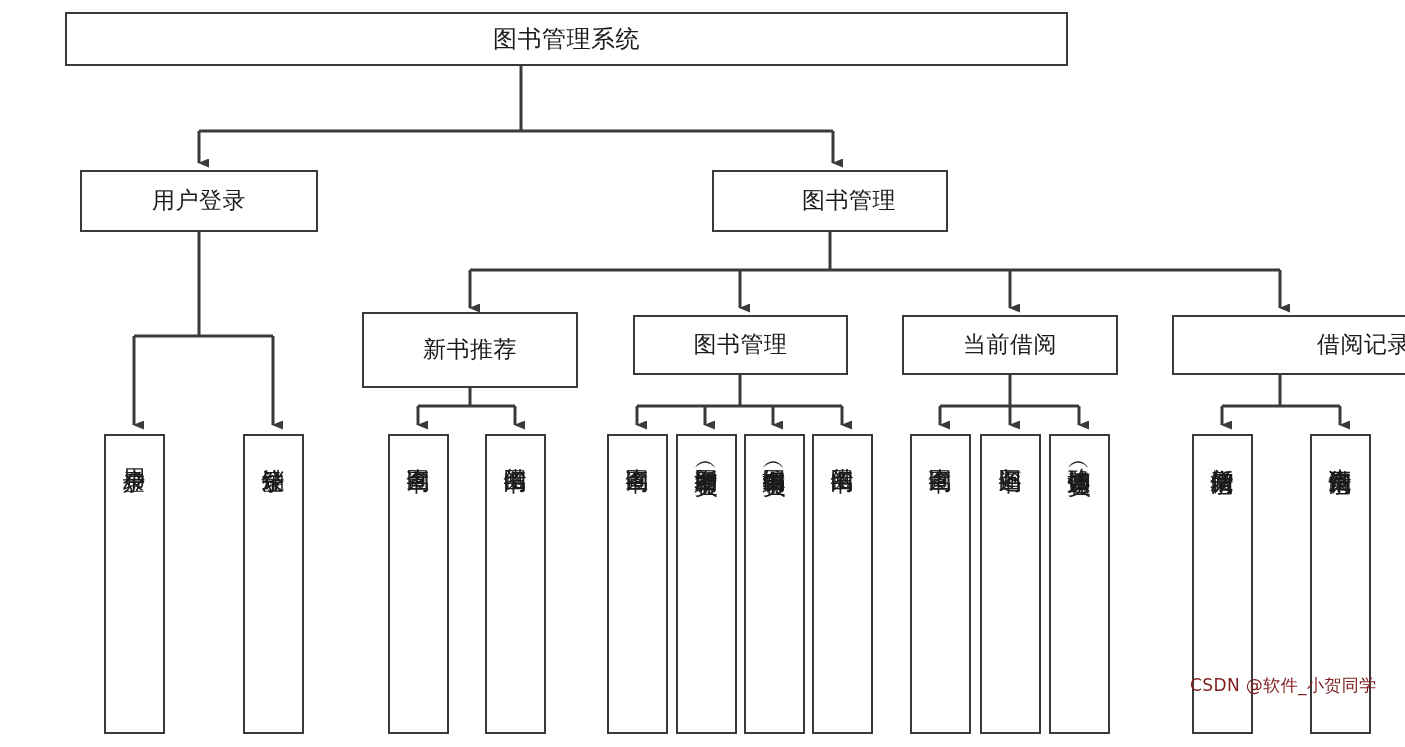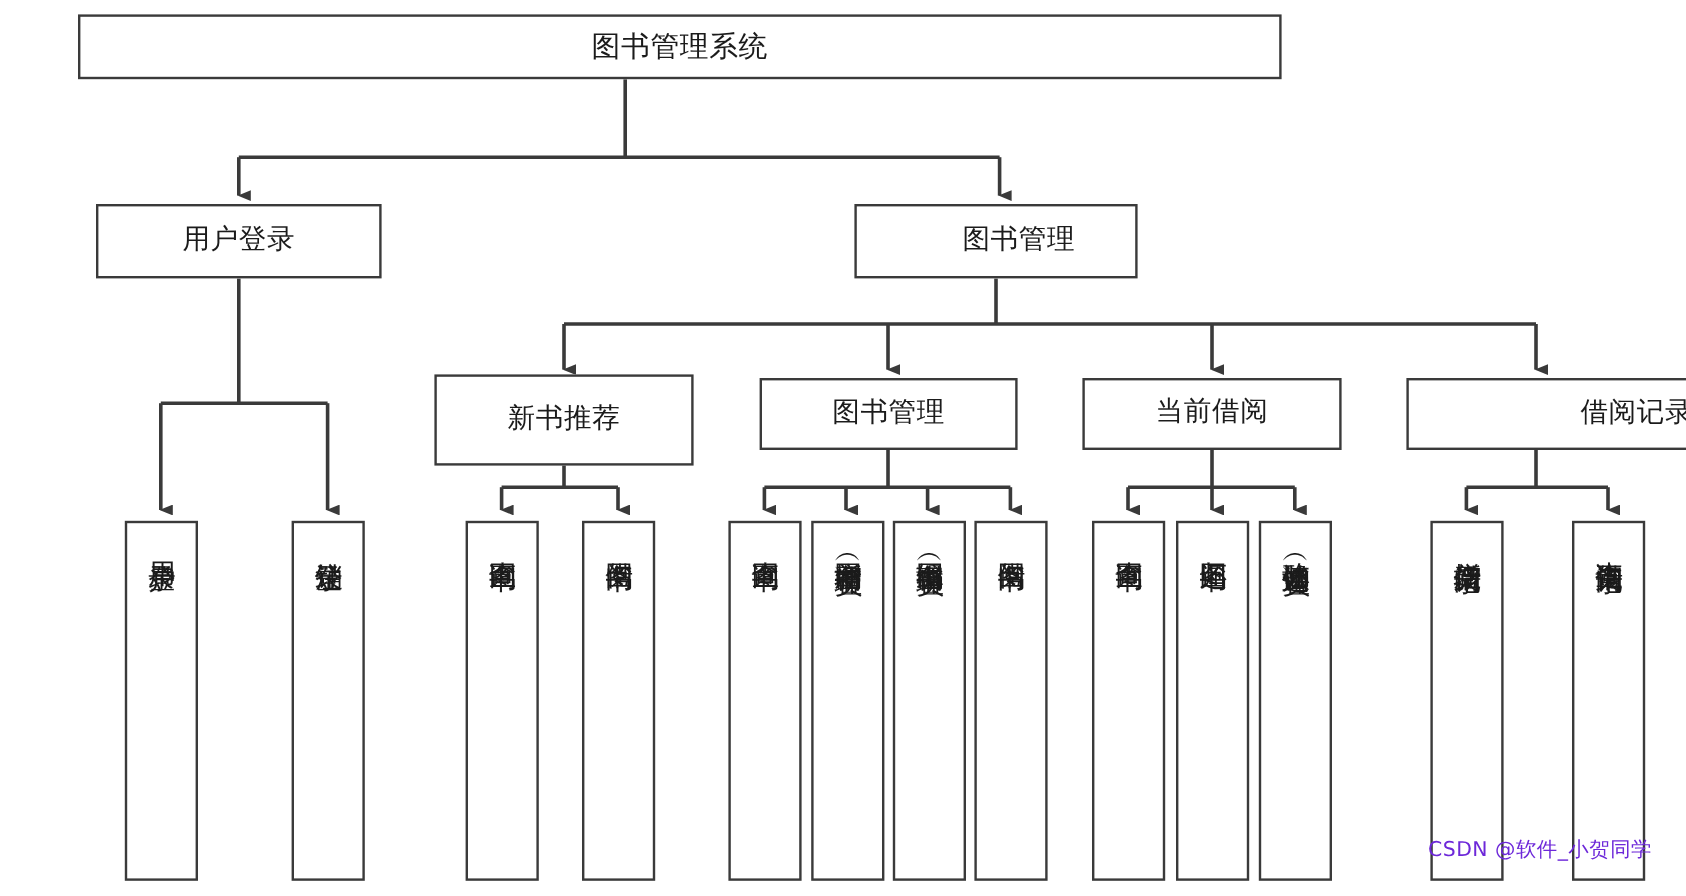--- a/index.html
+++ b/index.html
@@ -65,23 +65,23 @@
     line-height: 1.22;
     letter-spacing: 1px;
     max-height: 272px;
   }
   .node.v.tall .node-label {
     max-height: 280px;
   }
   #watermark {
     position: absolute;
     left: 1190px;
-    top: 696px;
+    top: 674px;
     font-size: 17px;
-    color: #6d28d9;
+    color: #7f1d1d;
     white-space: nowrap;
     letter-spacing: 0.4px;
     font-family: "DejaVu Sans", "Liberation Sans", sans-serif;
     text-align: right;
   }
 </style>
 </head>
 <body>
 
 <div id="diagram-root">
@@ -147,21 +147,21 @@
   <div class="node h" style="left:712px; top:170px; width:236px; height:62px;padding-left:38px;">
     <span class="node-label">图书管理</span>
   </div>
 
   <div class="node h" style="left:362px; top:312px; width:216px; height:76px;">
     <span class="node-label">新书推荐</span>
   </div>
   <div class="node h" style="left:633px; top:315px; width:215px; height:60px;">
     <span class="node-label">图书管理</span>
   </div>
-  <div class="node h" style="left:902px; top:315px; width:216px; height:60px;font-family:Liberation Mono, monospace;">
+  <div class="node h" style="left:902px; top:315px; width:216px; height:60px;">
     <span class="node-label">当前借阅</span>
   </div>
   <div class="node h" style="left:1172px; top:315px; width:241px; height:60px;justify-content:flex-end;">
     <span class="node-label">借阅记录</span>
   </div>
 
   <div class="node v" style="left:104px; top:434px; width:61px; height:300px;">
     <span class="node-label">用户登录</span>
   </div>
   <div class="node v" style="left:243px; top:434px; width:61px; height:300px;">

